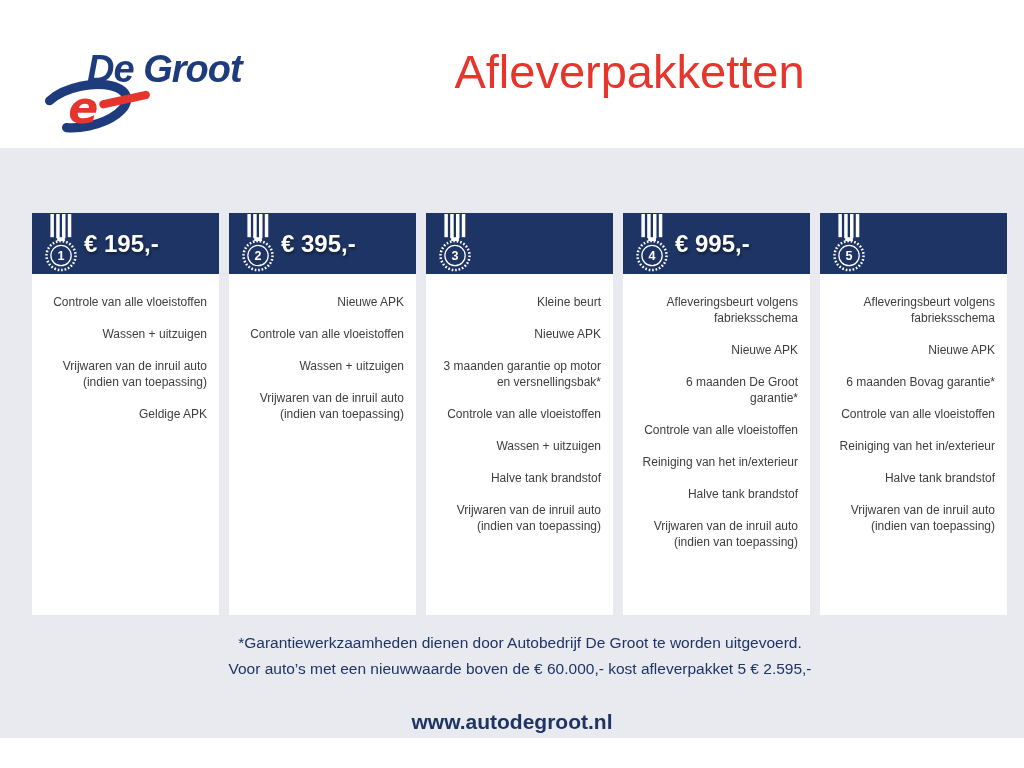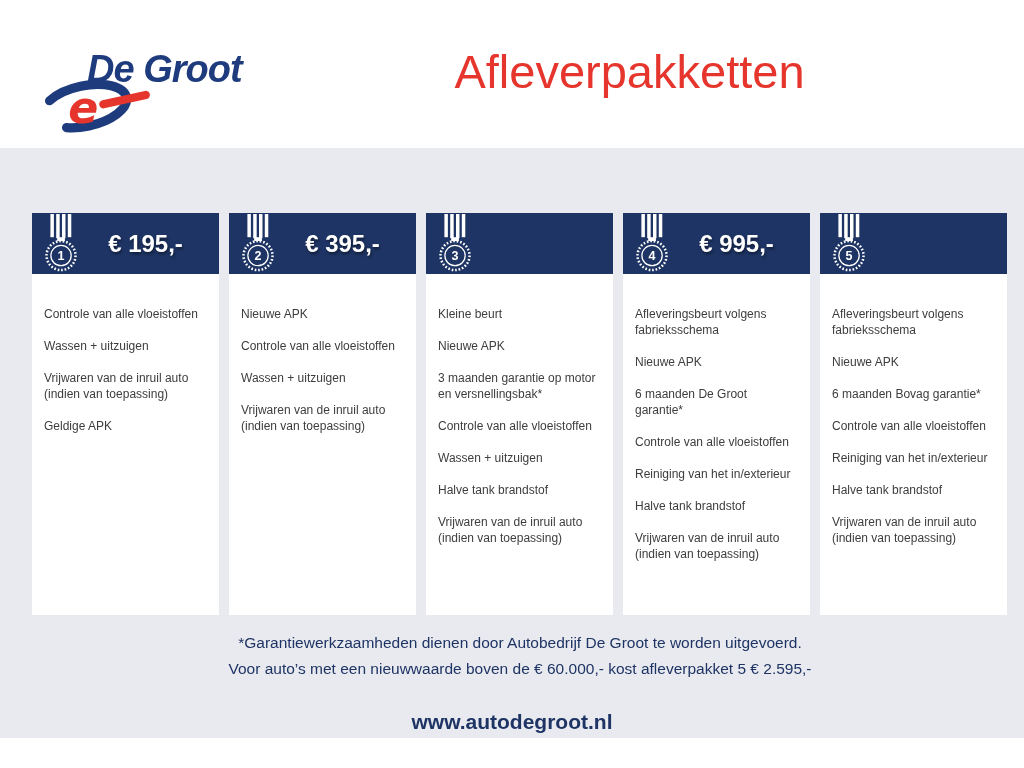--- a/index.html
+++ b/index.html
@@ -45,25 +45,25 @@
     width:187px; height:402px; background:#ffffff;
     display:flex; flex-direction:column;
   }
   .card-header {
     height:61px; background:#1e3464; flex:none;
     display:flex; align-items:center;
     padding-left:8px;
   }
   .medal { width:44px; height:58px; flex:none; margin-top:-1px; }
   .price {
-    flex:1; text-align:center; padding-right:12px;
+    flex:1; text-align:left; padding-right:12px;
     color:#ffffff; font-weight:bold; font-size:24px;
     text-shadow:1px 2px 3px rgba(0,0,0,0.45);
   }
-  .card-body { padding:32px 12px; }
+  .card-body { padding:20px 12px;text-align:right; }
   .pkg-item {
     font-size:12px; line-height:16px; color:#3d3d3d;
     margin-bottom:16px;
   }
 
   .disclaimer {
     position:absolute; left:0; top:482px; width:1024px;
     text-align:center; color:#1e3464;
     font-size:15.5px; line-height:26px;padding-left:16px;
   }

